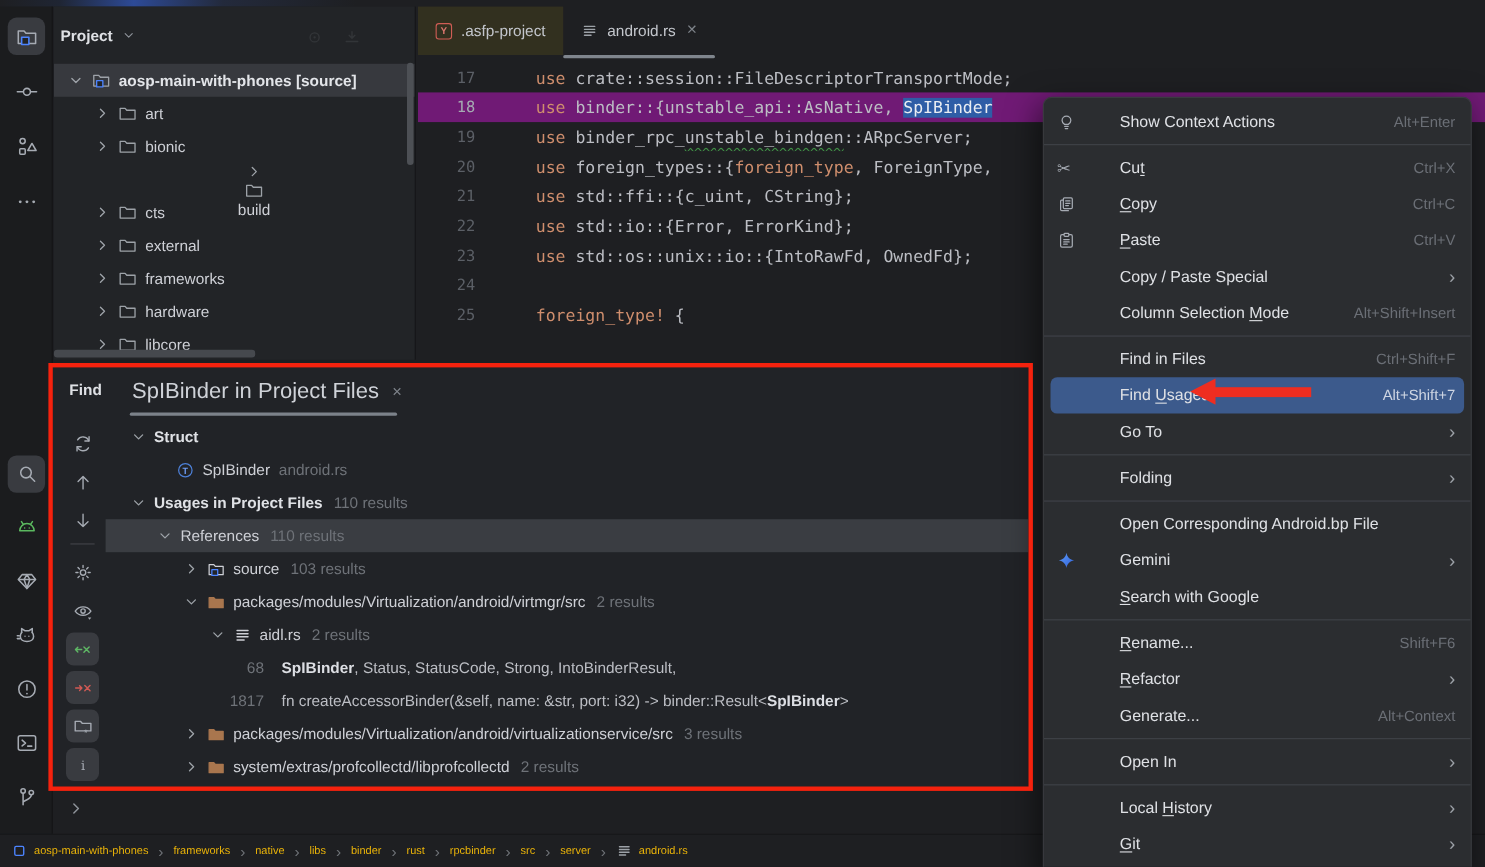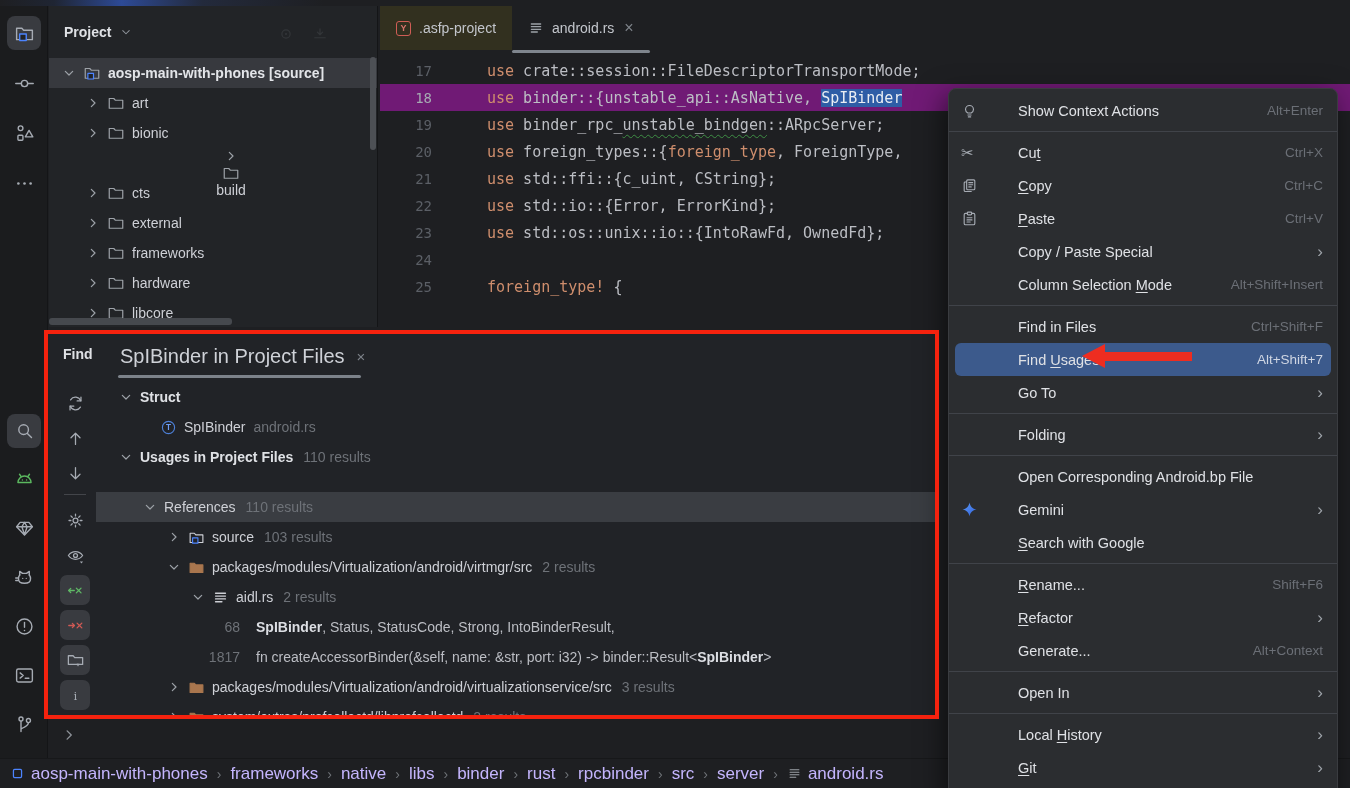--- a/index.html
+++ b/index.html
@@ -18,21 +18,21 @@
   .side-btn .hold { width:34px; height:34px; border-radius:8px; display:flex; align-items:center; justify-content:center; color:#a6abb3; }
   .side-btn.active .hold { background:#393b40; }
   .side-btn .icn { width:21px; height:21px; }
   #side-top { left:0; top:2px; width:48px; }
   #side-bottom { left:0; top:400px; width:48px; }
   #side-bottom .side-btn { height:49px; }
   .green-ic { color:#5bb85f !important; }
 
   
   #project-panel { left:49px; top:6px; width:329px; height:321px; background:#222427; border-right:1px solid #141517; overflow:hidden; }
-  #project-header { position:absolute; left:0; top:0; width:100%; height:52px; display:flex; align-items:center; padding-left:15px; }
+  #project-header { position:absolute; left:6px; top:0; width:100%; height:52px; display:flex; align-items:center; }
   #project-title { font-size:14px; font-weight:700; color:#dfe1e5; }
   #project-caret { margin-left:8px; color:#8d9299; width:14px; height:14px; }
   .dim-ic { position:absolute; top:19px; width:18px; height:18px; color:#6e7277; opacity:.22; }
   #project-tree { position:absolute; left:0; top:52px; width:100%; }
   .ptree-row { height:30px; display:flex; align-items:center; font-size:14px; color:#ced0d6; white-space:nowrap; }
   .ptree-row.selected { background:#37393e;text-align:center; }
   .ptree-row .chev { width:16px; height:16px; color:#9da2a8; flex:none; }
   .ptree-row .ficn { width:18px; height:18px; margin:0 7px 0 6px; color:#9da2a8; flex:none; }
   .root-label { font-weight:600; color:#e3e5e9; }
   #pv-scroll { left:370px; top:57px; width:6px; height:93px; background:#4d5055; border-radius:3px; z-index:5; }
@@ -68,36 +68,36 @@
   #find-tab-label { font-size:20px; color:#cfd2d8; }
   #find-tab-close { margin-left:12px; color:#7e838a; font-size:15px; }
   #find-tab-underline { position:absolute; left:70px; top:43px; width:243px; height:3px; background:#7c828a; border-radius:2px; }
   #find-toolbar { position:absolute; left:12px; top:56px; width:34px; }
   .ftb-btn { width:30px; height:30px; margin-bottom:5px; border-radius:7px; display:flex; align-items:center; justify-content:center; color:#a6abb3; }
   .ftb-btn.toggled { background:#393b40; }
   .ftb-btn .icn { width:19px; height:19px; }
   .ftb-sep { width:22px; height:1px; background:#43454a; margin:6px 0 10px 4px; }
   #find-rows { position:absolute; left:48px; top:50px; right:0; }
   .frow { height:30px; display:flex; align-items:center; font-size:14px; color:#ced0d6; white-space:nowrap; }
-  .frow.selected { background:#3a3d42;margin-top:20px; }
+  .frow.selected { background:#3a3d42; }
   .frow .chev { width:16px; height:16px; color:#9da2a8; margin-right:6px; flex:none; }
   .frow .ricn { width:17px; height:17px; margin-right:7px; flex:none; }
   .frow .cnt { margin-left:10px; color:#6e7278; }
   .frow .bold { font-weight:700; color:#dfe1e5; }
   .frow .suffix { margin-left:8px; color:#6e7278; }
   .frow .rnum { width:144px; text-align:right; color:#6e7278; flex:none; }
   .frow .rcode { margin-left:16px; color:#bcbec4; }
   .frow .rcode b { color:#dcdee3; font-weight:700; }
   .folder-src { color:#a9764e; }
   #find-expand { left:60px; top:726px; width:18px; height:18px; color:#8d9299; z-index:3; }
 
   
   #statusbar { left:0; top:758px; width:1350px; height:30px; background:#1e1f22; border-top:1px solid #17181a;
     display:flex; align-items:center; padding-left:10px; }
-  .crumb { display:flex; align-items:center; font-size:17px; color:#c4b5fd; }
+  .crumb { display:flex; align-items:center; font-size:10px; color:#eab308; }
   .crumb .icn { width:15px; height:15px; margin-right:6px; color:#9da2a8; }
   .crumb-sep { margin:0 9px; color:#6e7277; font-size:14px; }
 
   
   #context-menu { left:948px; top:88px; width:390px; height:710px; background:#2b2d30; border:1px solid #3a3c40;
     border-radius:8px 8px 0 0; box-shadow:-4px 8px 28px rgba(0,0,0,.55); z-index:40; padding-top:5px; overflow:hidden; }
   .menu-item { height:33px; display:flex; align-items:center; padding:0 14px 0 12px; font-size:14.5px; color:#dfe1e5;gap:33px; }
   .menu-item .mi { width:24px; flex:none; display:flex; align-items:center; color:#a6abb3; }
   .menu-item .mi .icn { width:17px; height:17px; }
   .menu-item .lbl { flex:1; white-space:nowrap; }

